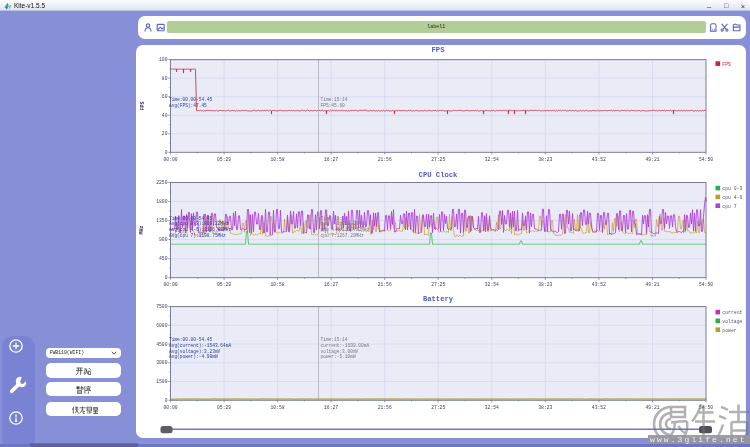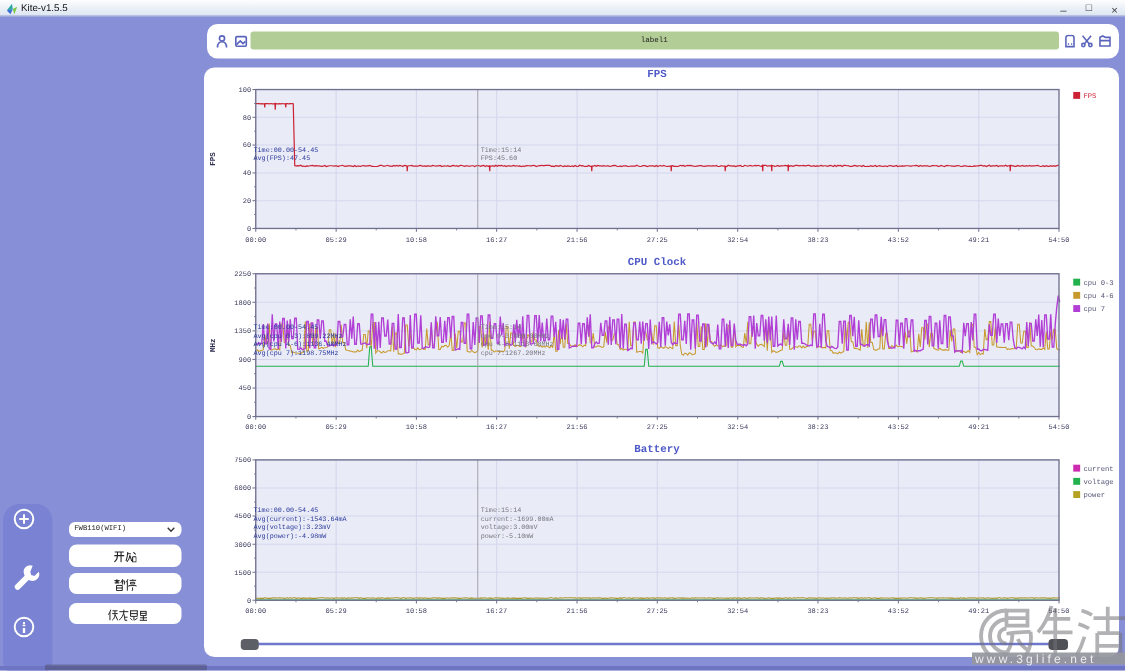--- a/index.html
+++ b/index.html
@@ -347,14 +347,14 @@
   <path d="M26 5 A17 17 0 0 0 26 39" stroke-width="2.6"></path>
   <g stroke-width="2.5">
    <path d="M26 5 h14 v10 h-14 z M26 10 h14 M26 20.5 C33 19.5 37 19 42 19.2 M30 19.5 C30 27 28 33 22 37.5 M33.5 24 q2.5 5 7 7.5 M42 19.2 q1.5 10 -4 16.5"></path>
    <path d="M56 2 C54 9 51 15 47 19.5 M52.5 10.5 h16 M50 19.5 h20 M58.5 3.5 V37.5 M47 37.5 h23"></path>
    <path d="M76 5 q4 1.2 7 3 M74 14 q4 1.2 7 3 M72.5 35.5 q3.5 -6.5 5.5 -13 M84 10 h21 M93.5 2.5 V20 M86.5 20 h15.5 M86.5 20 V37.5 M102 20 V37.5 M86.5 37.5 h15.5 M86.5 28.5 h15.5"></path>
   </g>
  </g>
 </svg>
 
 <div class="abs" style="left:648px;top:434.6px;width:102px;height:8px;background:rgba(148,151,158,0.93)"></div>
-<div class="abs" style="left:650px;top:434.5px;font-family:Liberation Sans, sans-serif;font-size:8px;letter-spacing:2.1px;color:#ededef;white-space:nowrap">www.3glife.net</div>
+<div class="abs" style="left:650px;top:434.5px;font-family:Liberation Mono, monospace;font-size:8px;letter-spacing:2.1px;color:#ededef;white-space:nowrap">www.3glife.net</div>
 <div class="abs" style="left:30px;top:442.6px;width:108px;height:4px;background:rgba(70,72,96,0.45);border-radius:1px"></div>
 
 </body></html>

